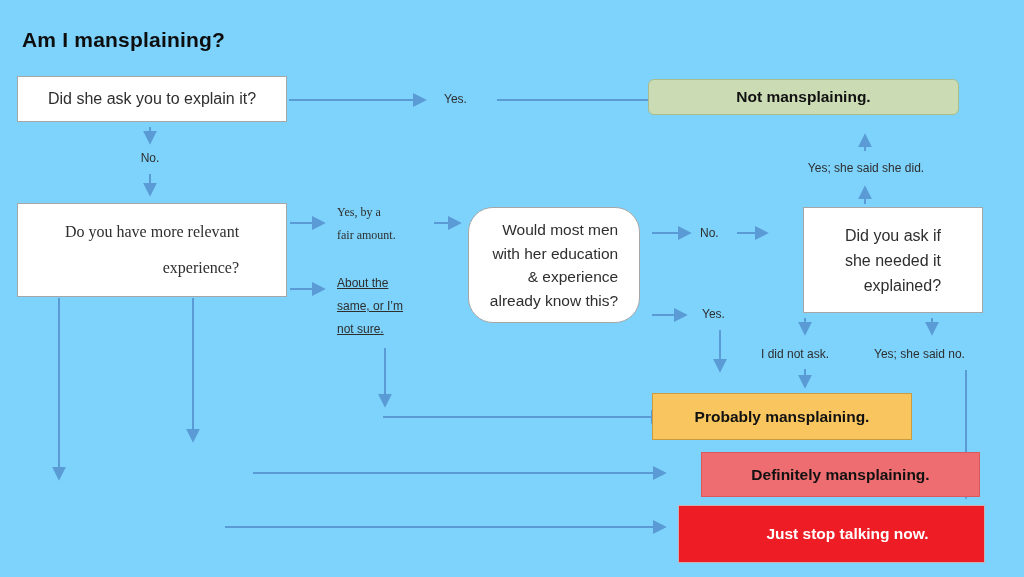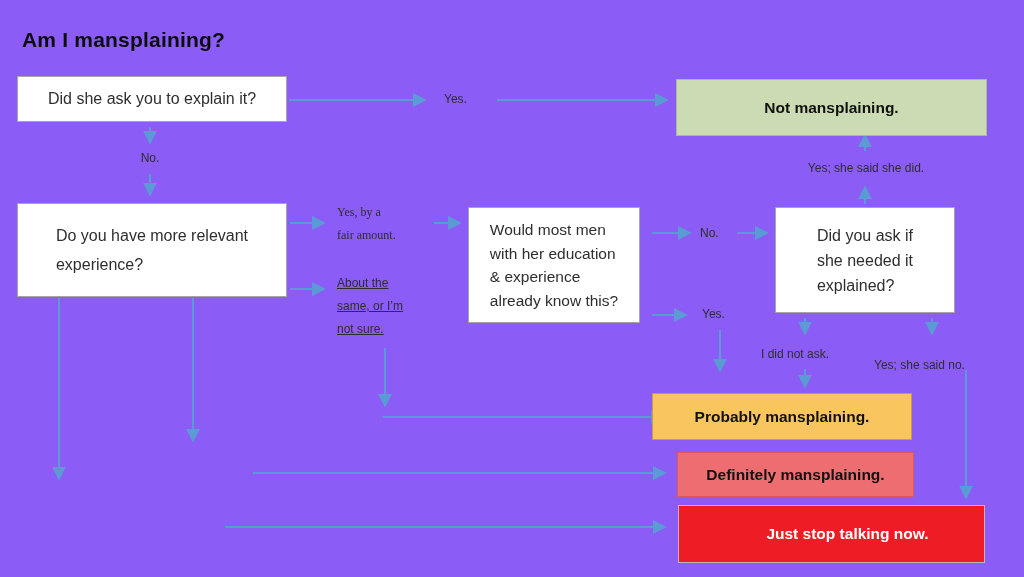--- a/index.html
+++ b/index.html
@@ -5,21 +5,21 @@
   html, body {
     margin: 0;
     padding: 0;
     background: #ffffff;
     font-family: "Liberation Sans", "DejaVu Sans", sans-serif;
   }
   #canvas {
     position: relative;
     width: 1024px;
     height: 577px;
-    background: #8b5cf6;
+    background: #7dd3fc;
     overflow: hidden;
   }
   #arrows {
     position: absolute;
     left: 0; top: 0;
     width: 1024px;
     height: 577px;
     pointer-events: none;
   }
   .title {
@@ -30,32 +30,32 @@
     font-weight: bold;
     color: #0d0d0d;
     letter-spacing: 0.2px;
   }
   .node {
     position: absolute;
     box-sizing: border-box;
     display: flex;
     align-items: center;
     justify-content: center;
-    text-align: left;
+    text-align: right;
     white-space: pre-line;
   }
   .qnode {
     background: #ffffff;
     border: 1px solid #a6a6a6;
     color: #2e2e2e;
     font-size: 16px;
   }
-  #node-q2 { line-height: 29px; }
+  #node-q2 { line-height: 36px; font-family: Liberation Serif, serif; }
   #node-q3 { line-height: 23.5px; font-size: 15.5px; }
-  #node-q4 { line-height: 25px; }
+  #node-q4 { line-height: 25px; margin-left: 28px; }
   .result {
     font-weight: bold;
     font-size: 15.5px;
     color: #111111;
   }
   .result-green  { background: #cbdcb4; border: 1px solid #a9bc8b; }
   .result-orange { background: #f8c55e; border: 1px solid #cb9c3f; }
   .result-pink   { background: #ee6d70; border: 1px solid #dc585c; }
   .result-red    { background: #ee1c25; border: 1px solid #c9b2b5; color: #ffffff; padding-left: 32px; }
   .label {
@@ -127,34 +127,34 @@
     </g>
   </svg>
 
   <div class="title">Am I mansplaining?</div>
 
   <div class="node qnode" id="node-q1" style="left:17px; top:76px; width:270px; height:46px;">Did she ask you to explain it?</div>
 
   <div class="node qnode" id="node-q2" style="left:17px; top:203px; width:270px; height:94px;">Do you have more relevant
 experience?</div>
 
-  <div class="node qnode" id="node-q3" style="left:468px; top:207px; width:172px; height:116px;">Would most men
+  <div class="node qnode" id="node-q3" style="left:468px; top:207px; width:172px; height:116px;border-radius:25px;">Would most men
 with her education
 &amp; experience
 already know this?</div>
 
   <div class="node qnode" id="node-q4" style="left:775px; top:207px; width:180px; height:106px;">Did you ask if
 she needed it
 explained?</div>
 
-  <div class="node result result-green" style="left:676px; top:79px; width:311px; height:57px;">Not mansplaining.</div>
+  <div class="node result result-green" style="left:648px; top:79px; width:311px; height:36px;border-radius:6px;">Not mansplaining.</div>
 
   <div class="node result result-orange" style="left:652px; top:393px; width:260px; height:47px;">Probably mansplaining.</div>
 
-  <div class="node result result-pink" style="left:677px; top:452px; width:237px; height:45px;">Definitely mansplaining.</div>
+  <div class="node result result-pink" style="left:701px; top:452px; width:279px; height:45px;">Definitely mansplaining.</div>
 
   <div class="node result result-red" style="left:678px; top:505px; width:307px; height:58px;">Just stop talking now.</div>
 
   <div class="label" style="left:444px; top:88px;">Yes.</div>
 
   <div class="label label-center" style="left:130px; top:147px; width:40px;">No.</div>
 
   <div class="label" style="left:337px; top:201px;font-family:Liberation Serif, serif;">Yes, by a
 fair amount.</div>
 
@@ -163,17 +163,17 @@
 not sure.</div>
 
   <div class="label" style="left:700px; top:222px;">No.</div>
 
   <div class="label" style="left:702px; top:303px;">Yes.</div>
 
   <div class="label label-center" style="left:770px; top:157px; width:192px;text-align:center;">Yes; she said she did.</div>
 
   <div class="label" style="left:761px; top:343px;">I did not ask.</div>
 
-  <div class="label" style="left:874px; top:354px;">Yes; she said no.</div>
+  <div class="label" style="left:874px; top:343px;">Yes; she said no.</div>
 
 
 
 </div>
 
 </body></html>

